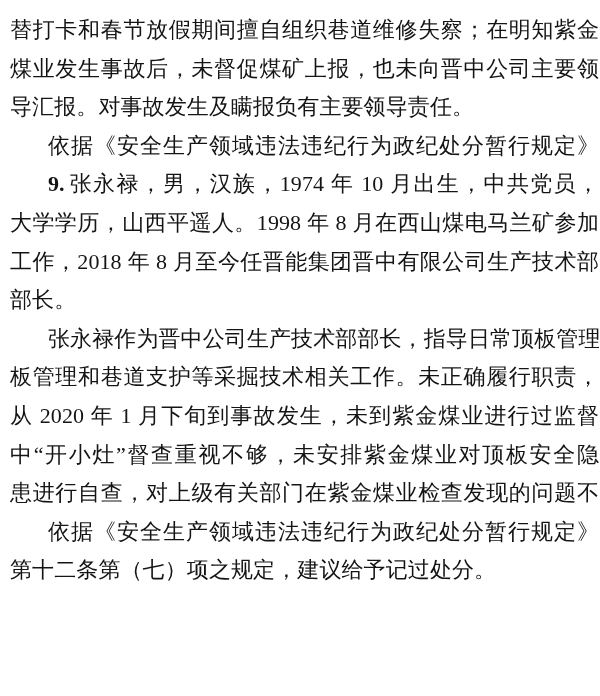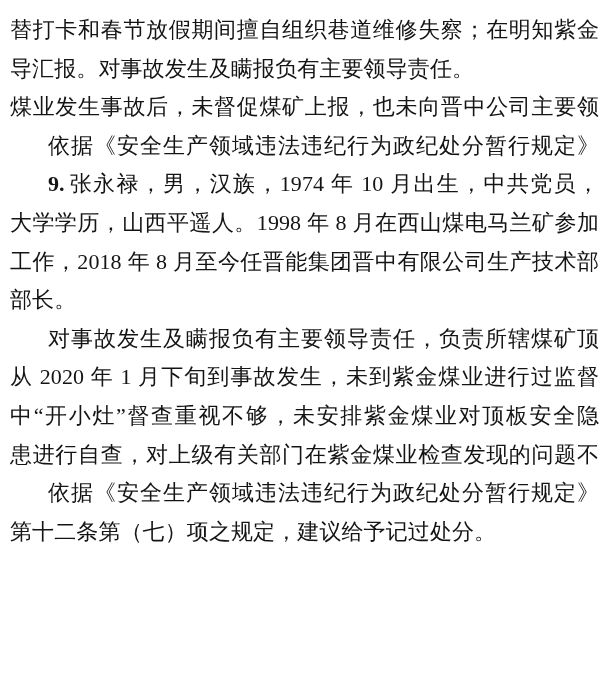--- a/index.html
+++ b/index.html
@@ -45,26 +45,27 @@
     font-style: normal;
     letter-spacing: 0;
     margin-right: 4px;
   }
 </style>
 </head>
 <body>
 
 <div class="page" style="background: rgb(255, 255, 255); color: rgb(20, 20, 20);">
     <div class="line">替打卡和春节放假期间擅自组织巷道维修失察；在明知紫金</div>
+    <div class="line">煤业发生事故后，未督促煤矿上报，也未向晋中公司主要领</div>
     <div class="line para-end">导汇报。对事故发生及瞒报负有主要领导责任。</div>
-    <div class="line">煤业发生事故后，未督促煤矿上报，也未向晋中公司主要领</div>
     <div class="line indent">依据《安全生产领域违法违纪行为政纪处分暂行规定》</div>
     <div class="line indent"><b class="num">9.</b><span>张永禄，男，汉族，1974 年 10 月出生，中共党员，</span></div>
     <div class="line">大学学历，山西平遥人。1998 年 8 月在西山煤电马兰矿参加</div>
     <div class="line">工作，2018 年 8 月至今任晋能集团晋中有限公司生产技术部</div>
     <div class="line para-end">部长。</div>
-    <div class="line indent">对事故发生及瞒报负有主要领导责任，负责所辖煤矿顶</div>
+    <div class="line indent">张永禄作为晋中公司生产技术部部长，指导日常顶板管理</div>
+    <div class="line">板管理和巷道支护等采掘技术相关工作。未正确履行职责，</div>
     <div class="line">从 2020 年 1 月下旬到事故发生，未到紫金煤业进行过监督</div>
     <div class="line">中“开小灶”督查重视不够，未安排紫金煤业对顶板安全隐</div>
     <div class="line">患进行自查，对上级有关部门在紫金煤业检查发现的问题不</div>
     <div class="line indent">依据《安全生产领域违法违纪行为政纪处分暂行规定》</div>
     <div class="line para-end">第十二条第（七）项之规定，建议给予记过处分。</div>
   </div>
 
 </body></html>

